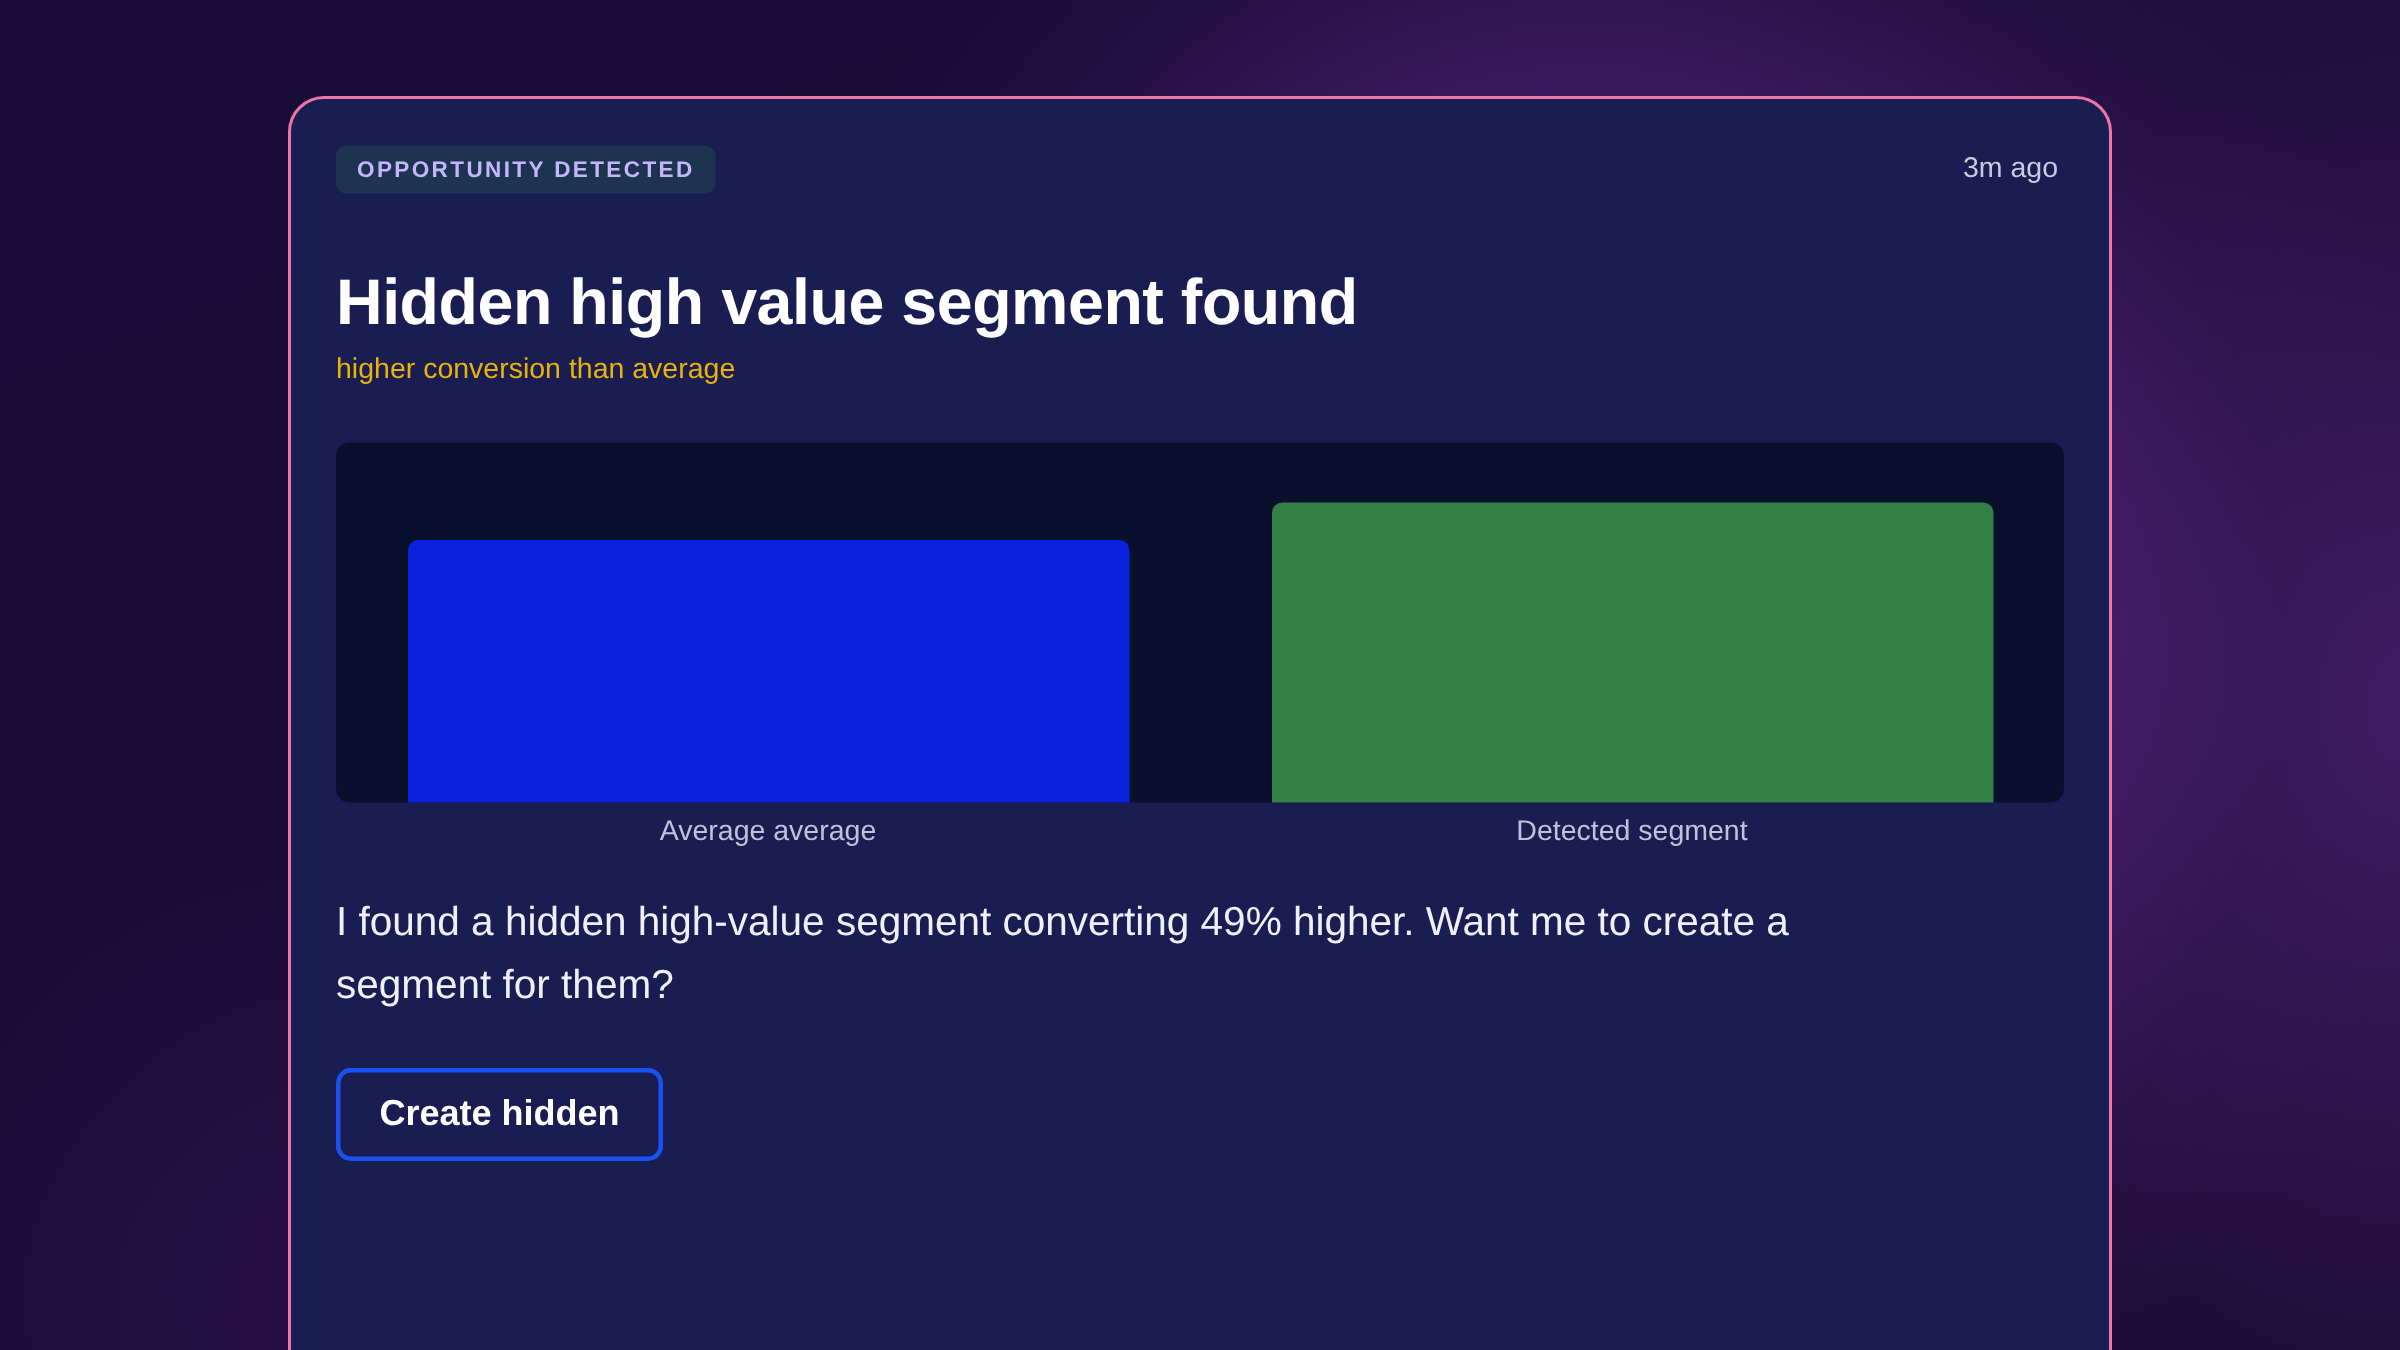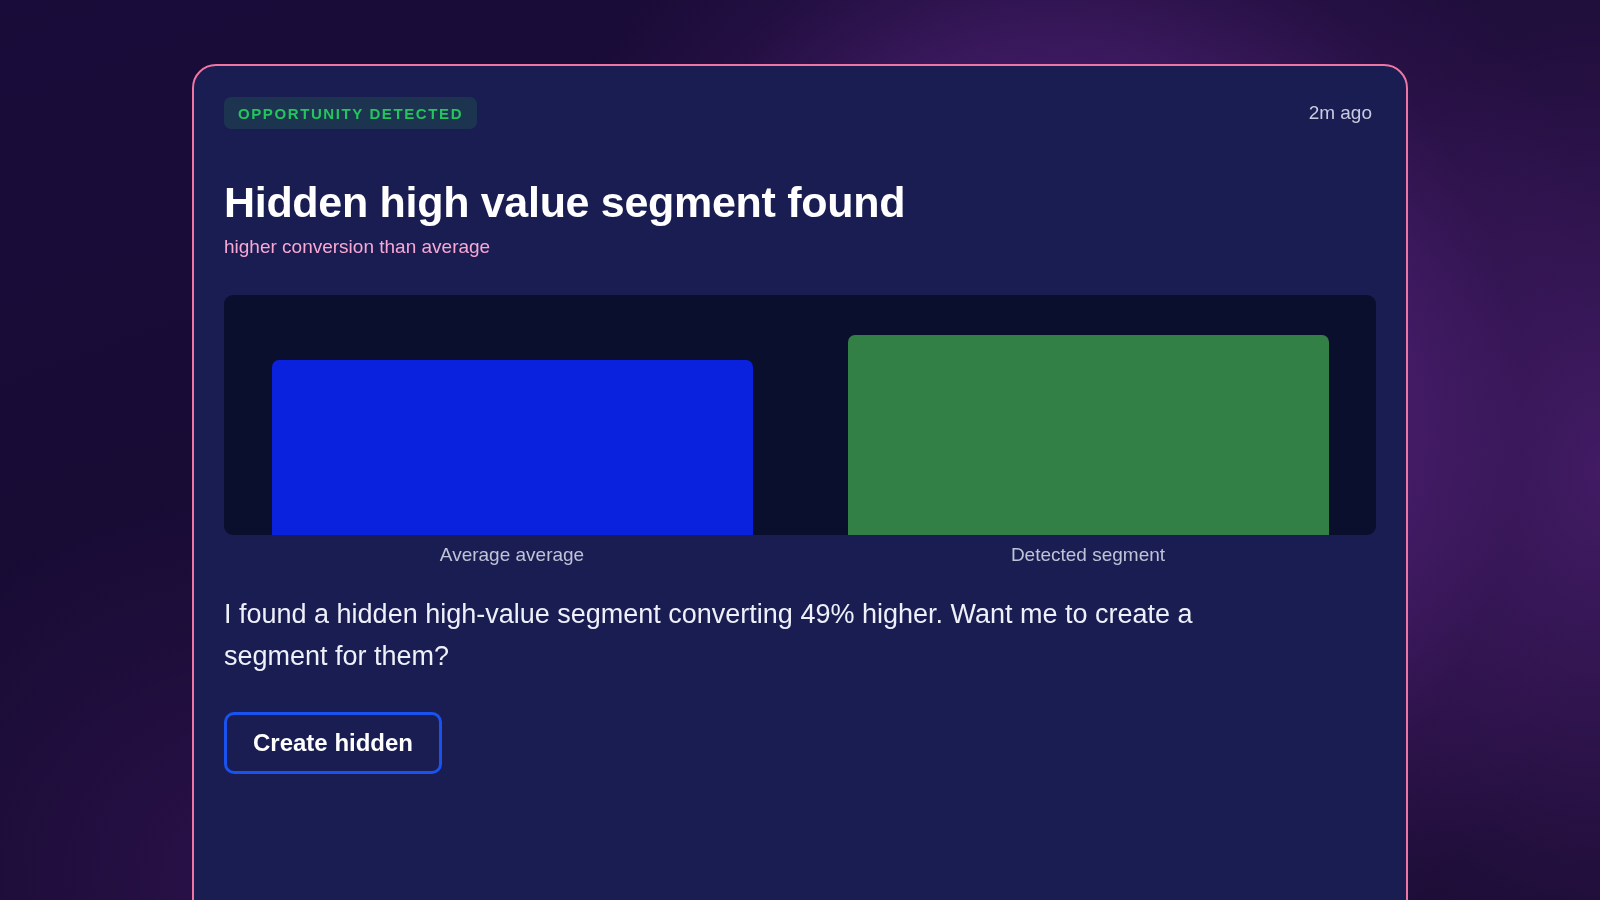--- a/index.html
+++ b/index.html
@@ -36,21 +36,21 @@
   
   .card-head {
     display:flex; align-items:center; justify-content:space-between;
     height:34px;
   }
   #status-badge {
     display:inline-flex; align-items:center;
     height:32px; padding:0 14px;
     background:#1d3450;
     border-radius:7px;
-    color:#22c55e;
+    color:#c4b5fd;
     font-size:15px; font-weight:bold;
     letter-spacing:1.6px;
     white-space:nowrap;
   }
   #timestamp {
     color:#c9cbe0;
     font-size:19px;
     margin-right:4px;
   }
 
@@ -65,21 +65,21 @@
   }
   #stat-value {
     margin-top:22px;
     color:#2fbb55;
     font-size:45px;
     font-weight:bold;
     line-height:1;
   }
   #stat-caption {
     margin-top:11px;
-    color:#f9a8d4;
+    color:#eab308;
     font-size:19px;
   }
 
   
   #chart-panel {
     position:relative;
     margin-top:37px;
     height:240px;
     background:#0b0f2e;
     border-radius:9px;
@@ -134,21 +134,21 @@
 </style>
 </head>
 <body>
 
 <div id="backdrop"></div>
 
 <div id="card">
 
   <div class="card-head">
     <span id="status-badge">OPPORTUNITY DETECTED</span>
-    <span id="timestamp">2m ago</span>
+    <span id="timestamp">3m ago</span>
   </div>
 
   <h1 id="page-title">Hidden high value segment found</h1>
 
   <div id="stat-caption">higher conversion than average</div>
 
   <div id="chart-panel">
     <div class="bars">
       <div class="bar-col">
         <div class="bar" id="bar-average" style="height: 175px;"></div>

